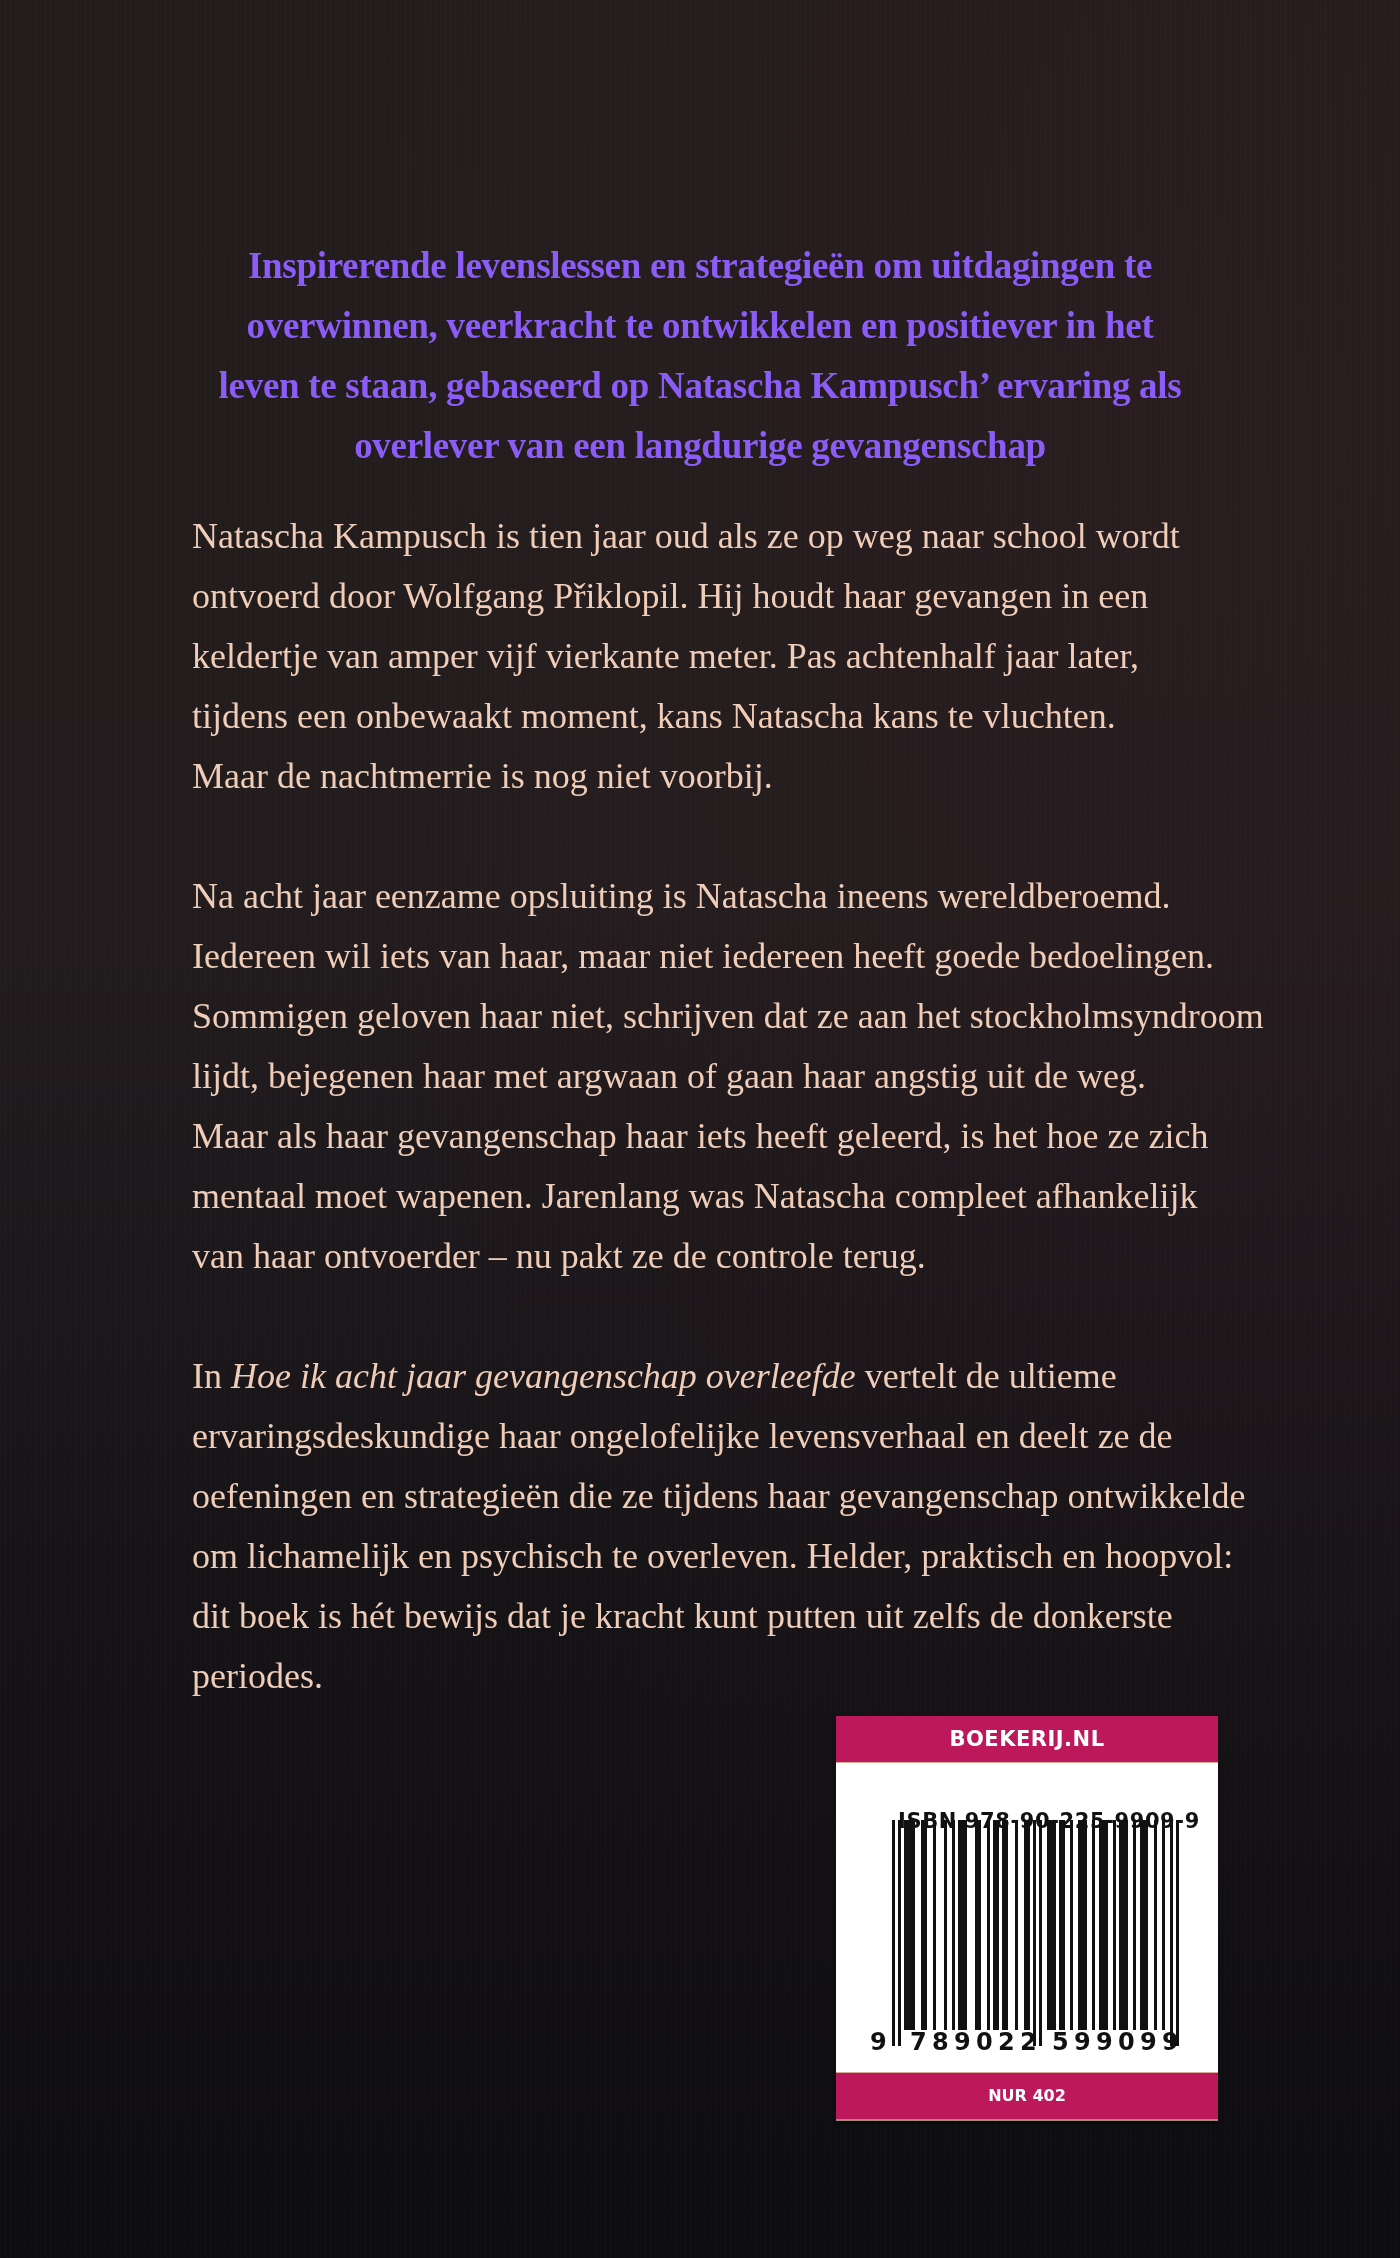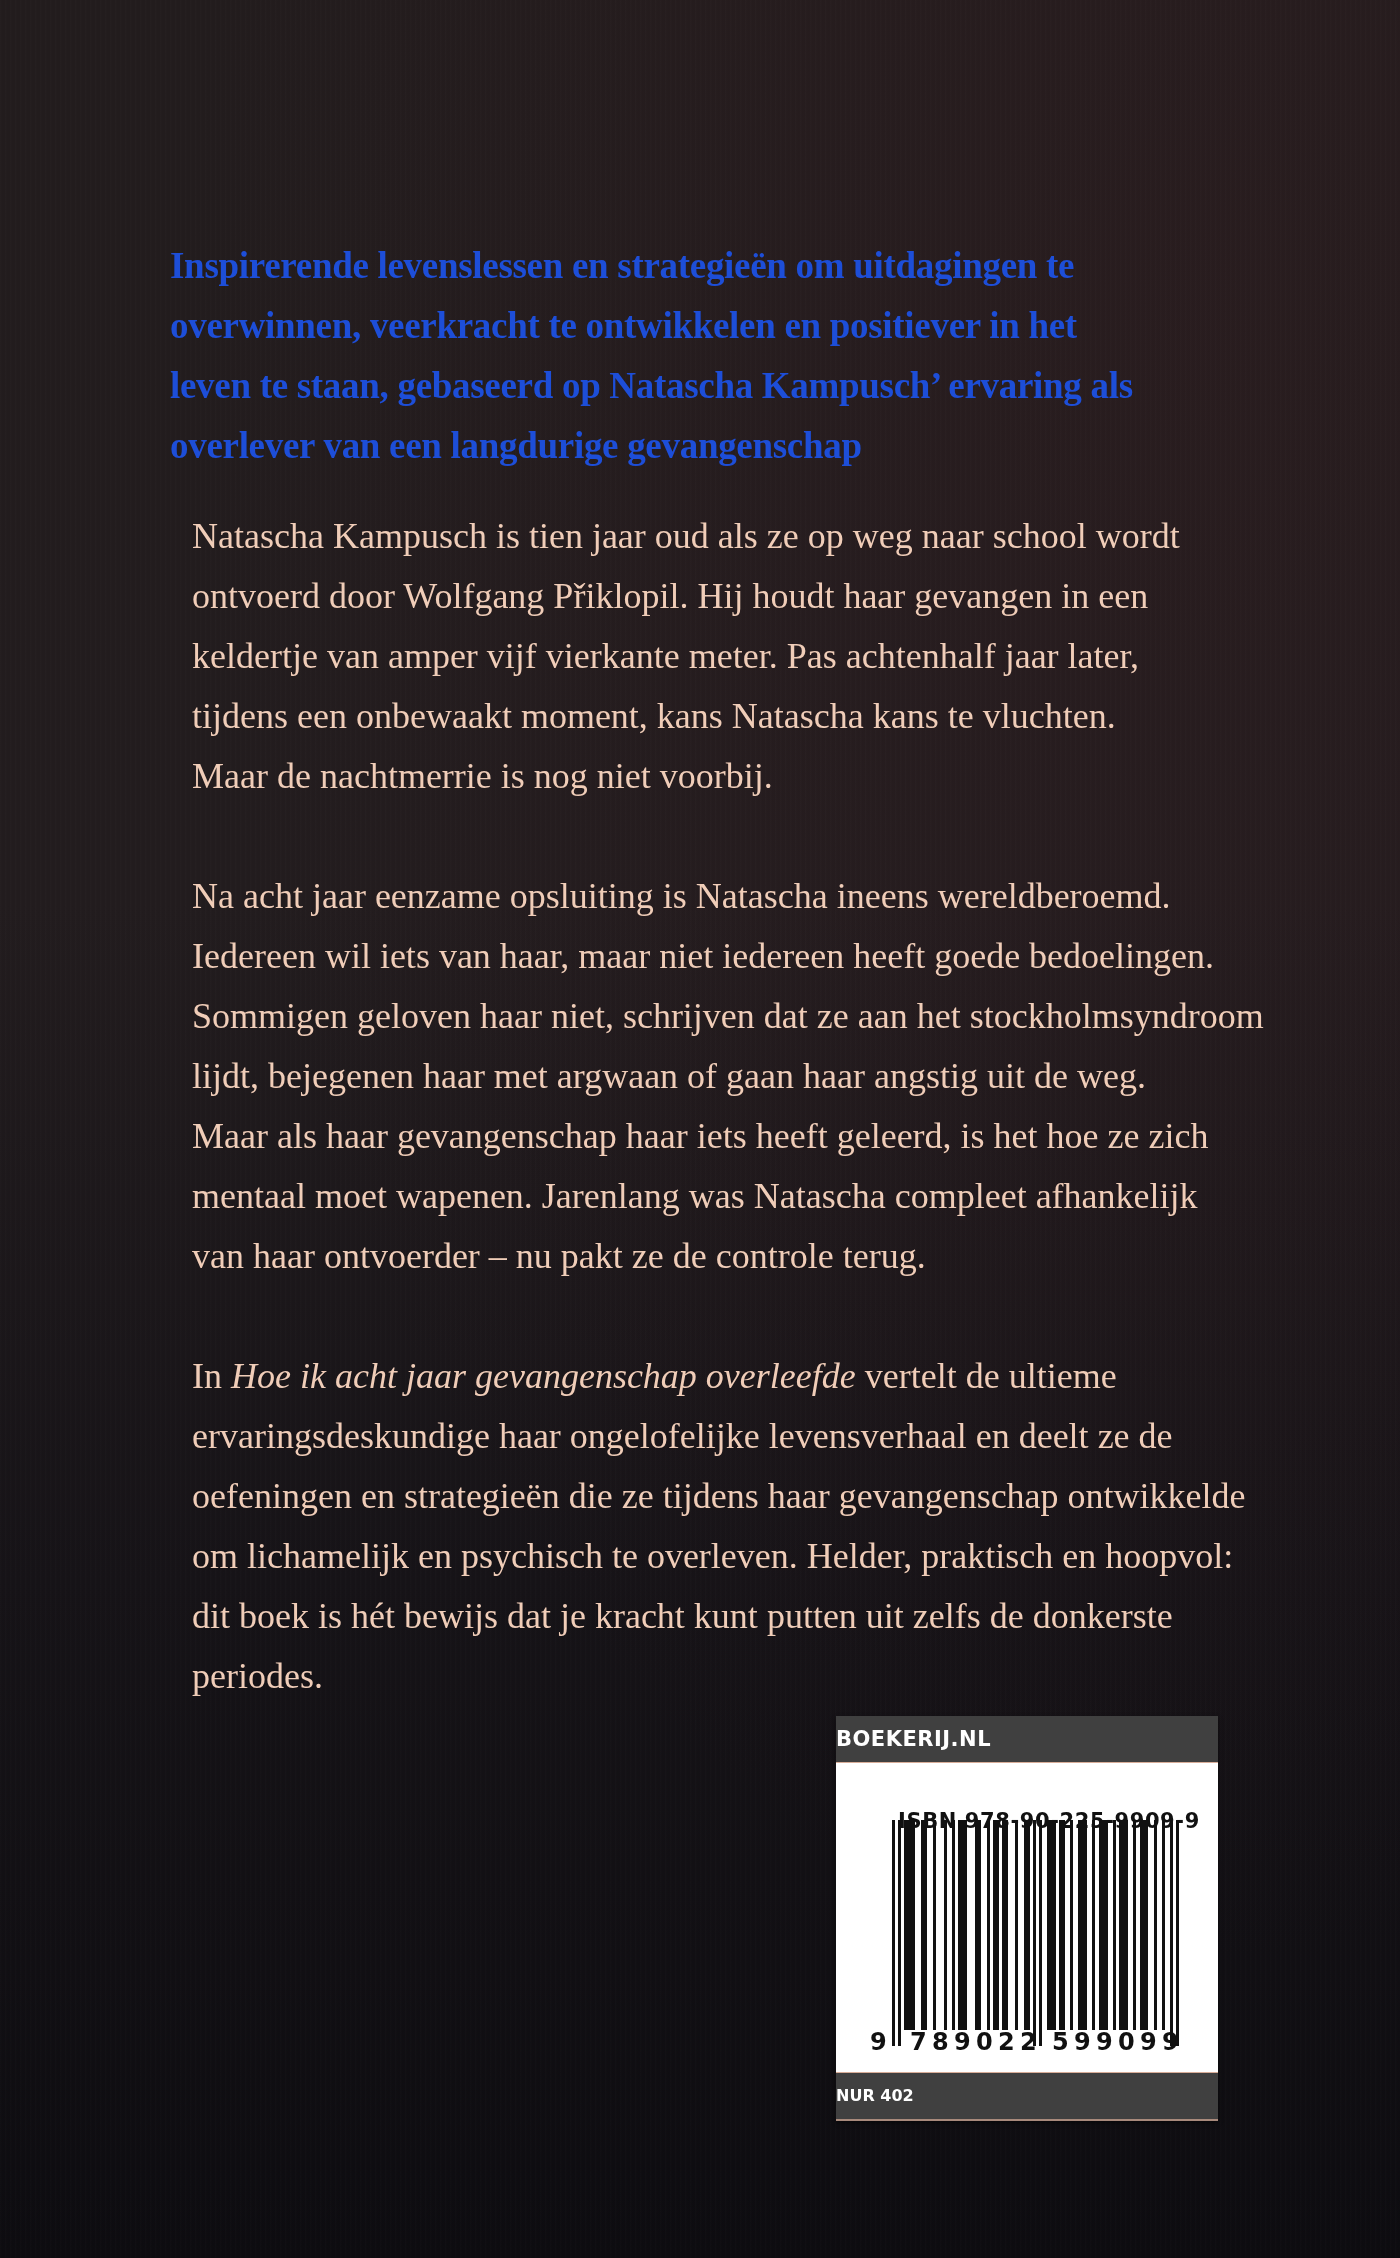--- a/index.html
+++ b/index.html
@@ -25,24 +25,25 @@
     .cover {
       position: absolute;
       inset: 0;
     }
     .tagline {
       position: absolute;
       left: 170px;
       top: 236px;
       width: 1060px;
       margin: 0;
-      color: #1d4ed8;
+      color: #8b5cf6;
       font-weight: bold;
       font-size: 37px;
       line-height: 60px;
+      text-align: center;
       letter-spacing: -0.3px;
     }
     .body-text {
       position: absolute;
       left: 192px;
       top: 506px;
       width: 1030px;
       color: #f0cdb8;
       font-size: 36px;
       line-height: 60px;
@@ -63,25 +64,25 @@
       top: 1716px;
       width: 382px;
       height: 405px;
       background: #ffffff;
       box-shadow: 0 2px 4px rgba(0,0,0,0.5);
     }
     .band {
       position: absolute;
       left: 0;
       width: 100%;
-      background: #404040;
+      background: #be185d;
       color: #ffffff;
       font-family: "DejaVu Sans", "Liberation Sans", sans-serif;
       font-weight: bold;
-      text-align: left;
+      text-align: center;
     }
     .band.top {
       top: 0;
       height: 46px;
       line-height: 46px;
       font-size: 21px;
       letter-spacing: 0.5px;
       border-bottom: 1px solid #d8ad98;
     }
     .band.bottom {

